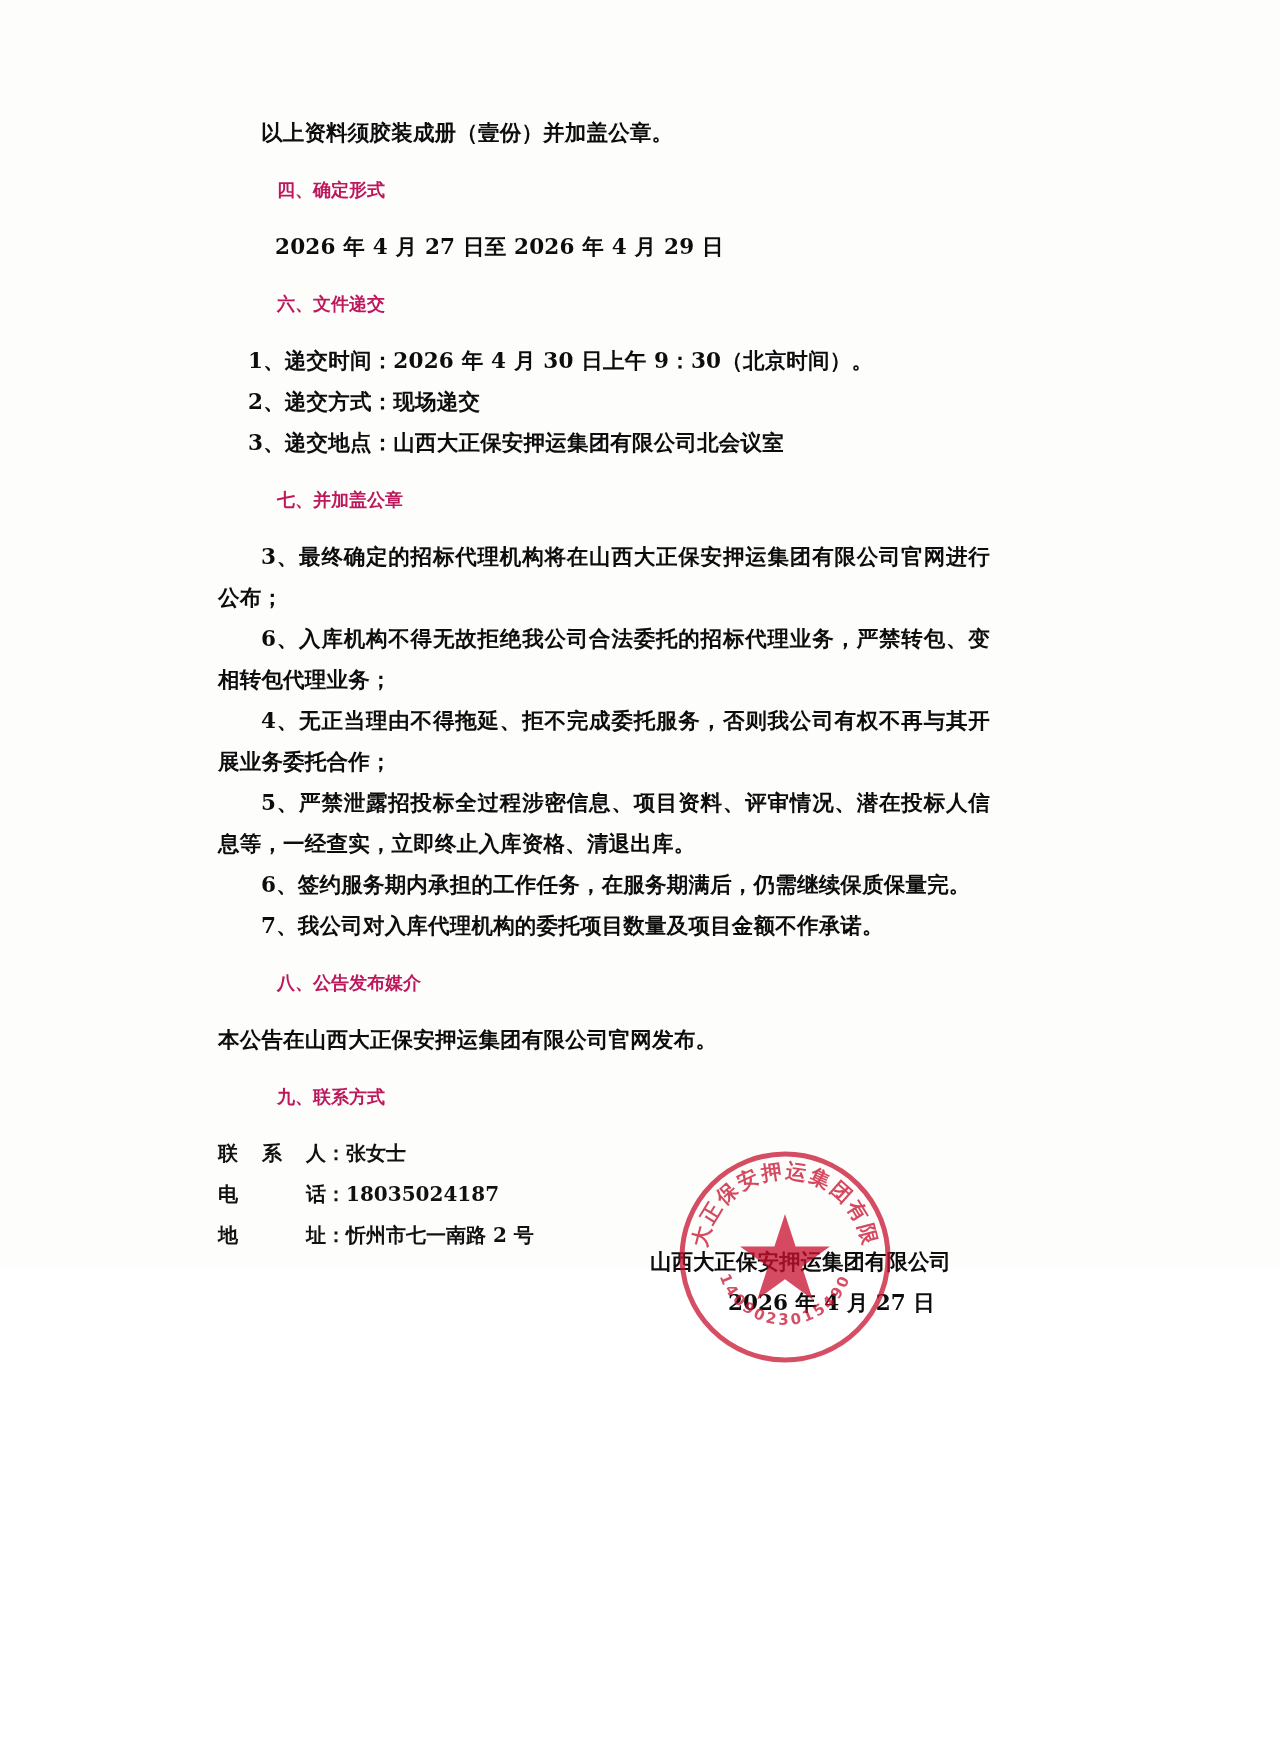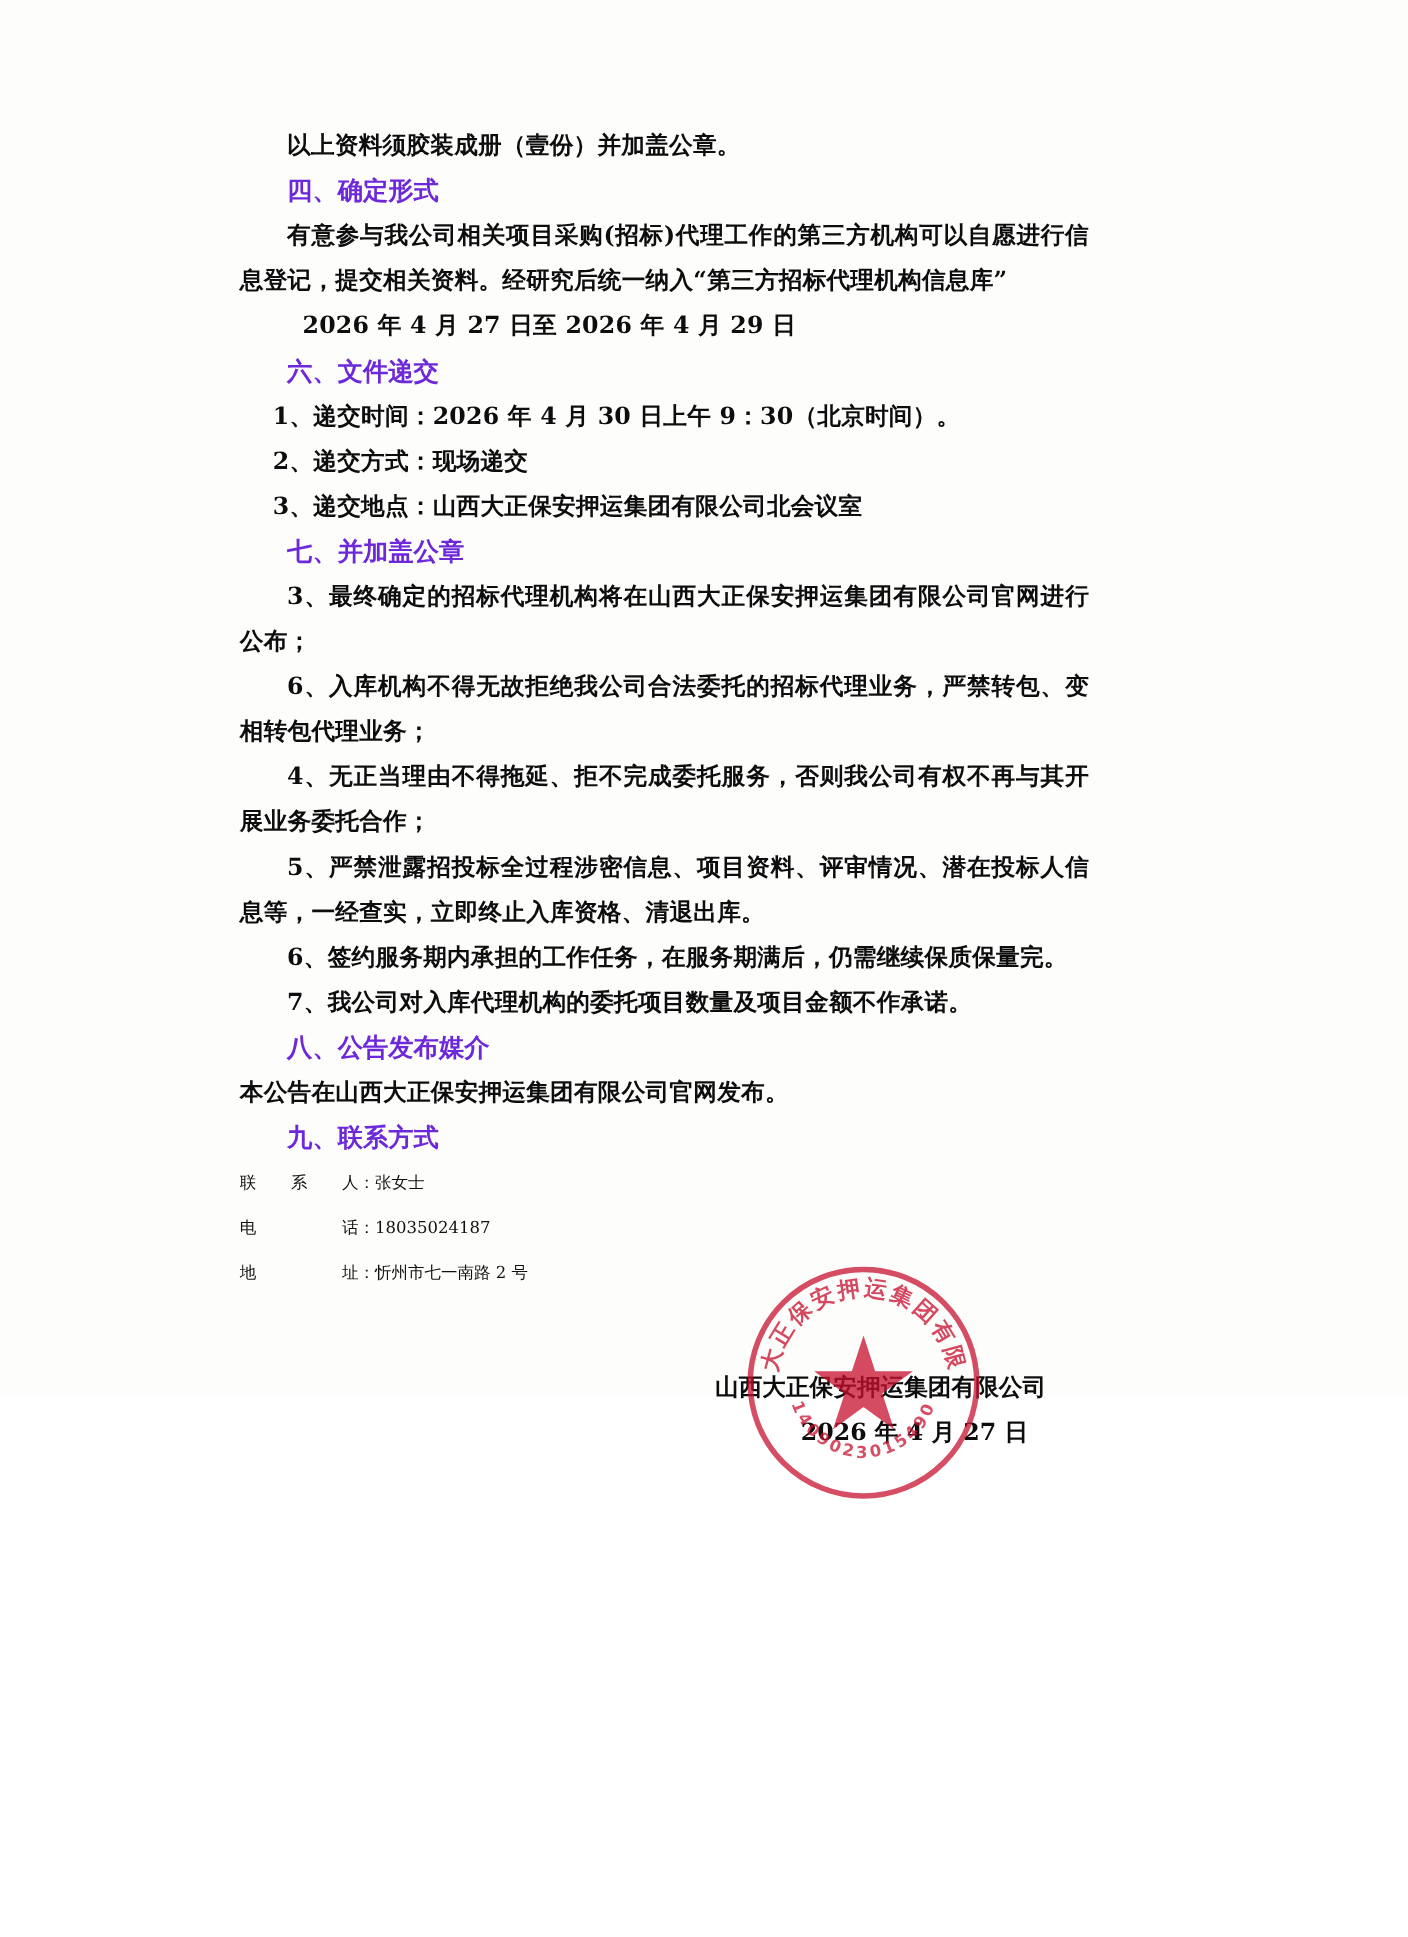--- a/index.html
+++ b/index.html
@@ -35,47 +35,47 @@
     margin: 0 0 0 0;
     text-align: justify;
     text-justify: inter-ideograph;
     font-weight: 600;
     color: #0d0d0d;
   }
   .indent2 { text-indent: 43px; }
   .indent-sm { text-indent: 30px; }
   .noindent { text-indent: 0; }
   .heading {
-    font-size: 23px;
+    font-size: 18px;
     line-height: 41px;
     font-weight: 700;
     text-indent: 43px;
-    margin: 0;
-    color: #6d28d9;
+    margin: 16px;
+    color: #be185d;
   }
   .sign-block {
     position: absolute;
     right: 290px;
     top: 1241px;
     width: 340px;
     text-align: left;
     font-size: 21.5px;
     line-height: 41px;
     font-weight: 600;
     color: #0d0d0d;
     z-index: 3;
   }
   .sign-line { white-space: nowrap; }
   .sign-date { padding-left: 78px; }
 
   
   .contact-row {
-    font-size: 15px;
+    font-size: 20px;
     line-height: 41px;
-    font-weight: 400;
+    font-weight: 700;
     text-indent: 0;
     white-space: nowrap;
   }
   .lbl-spread {
     display: inline-block;
     width: 108px;
     text-align: justify;
     text-align-last: justify;
   }
 
@@ -96,21 +96,20 @@
 <body>
 
 <div class="page">
 
   <div class="content">
 
     <p class="para indent2">以上资料须胶装成册（壹份）并加盖公章。</p>
 
     <p class="heading">四、确定形式</p>
 
-    <p class="para indent2">有意参与我公司相关项目采购(招标)代理工作的第三方机构可以自愿进行信息登记，提交相关资料。经研究后统一纳入“第三方招标代理机构信息库”</p>
 
 
     <p class="para" style="text-indent:57px;">2026 年 4 月 27 日至 2026 年 4 月 29 日</p>
 
     <p class="heading">六、文件递交</p>
 
     <p class="para indent-sm">1、递交时间：2026 年 4 月 30 日上午 9：30（北京时间）。</p>
     <p class="para indent-sm">2、递交方式：现场递交</p>
     <p class="para indent-sm">3、递交地点：山西大正保安押运集团有限公司北会议室</p>
 

